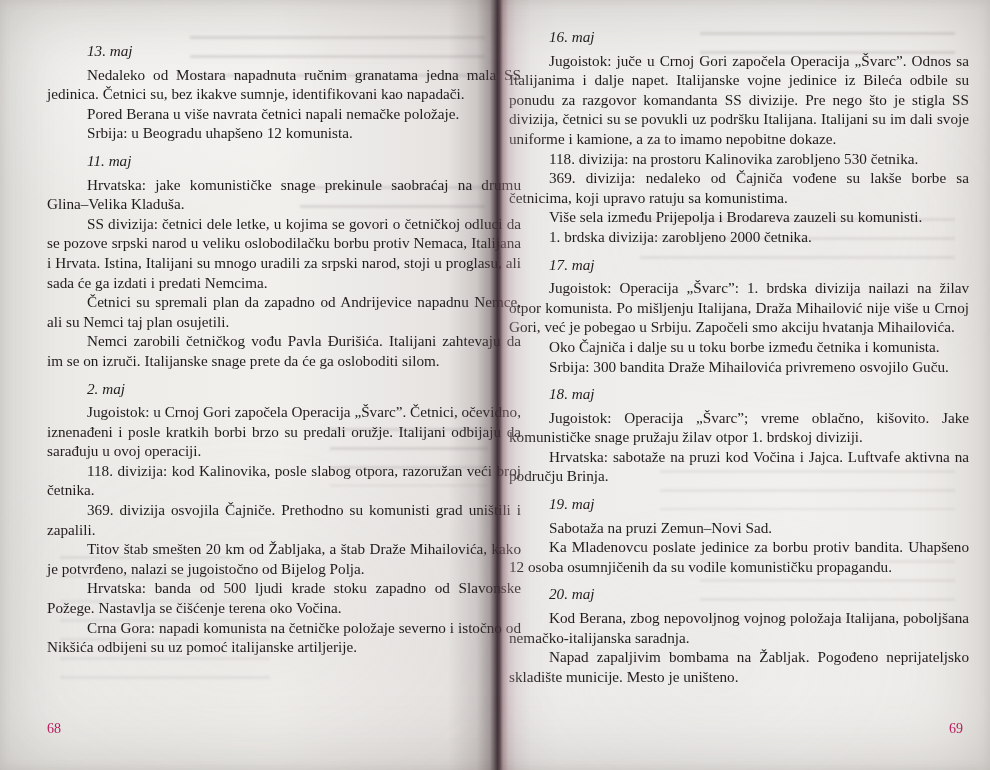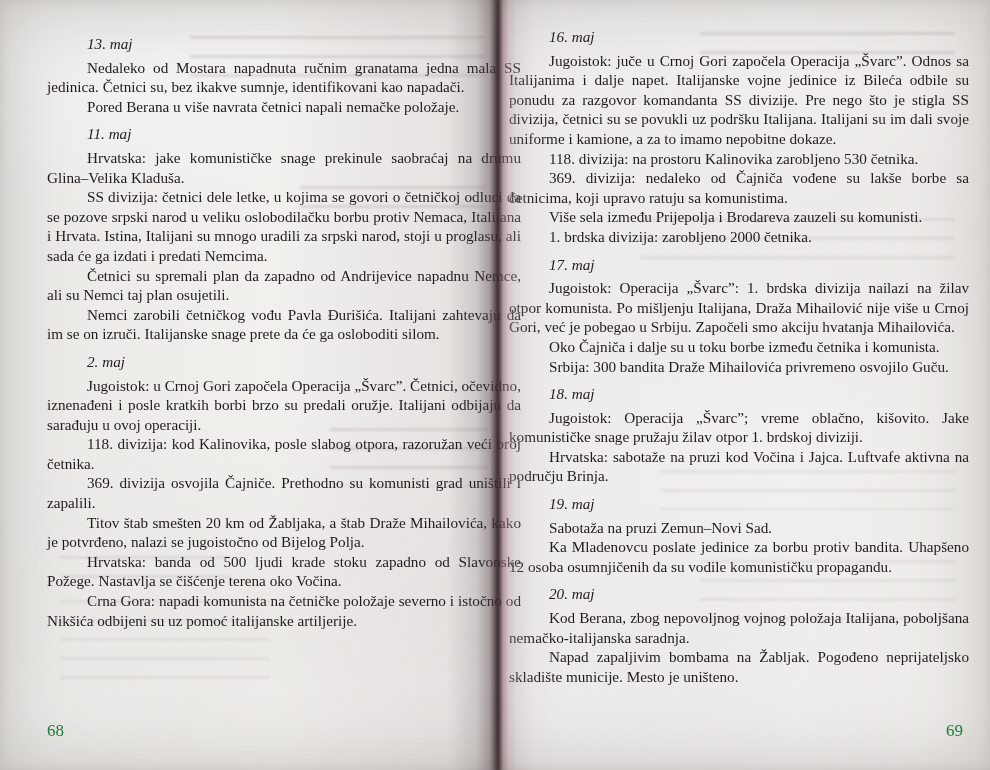--- a/index.html
+++ b/index.html
@@ -57,30 +57,30 @@
       rgba(112, 105, 108, 0.17) 0px, rgba(112, 105, 108, 0.17) 3px,
       rgba(112, 105, 108, 0)   3px, rgba(112, 105, 108, 0)   19px);
     filter: blur(1.3px);
   }
   
   .text-col {
     position: absolute; z-index: 4;
     font-size: 15.2px; line-height: 19.6px;
     color: #201b1c; text-align: justify;
   }
-  .text-left  { left: 47px;  top: 34px; width: 474px; }
+  .text-left  { left: 47px;  top: 41px; width: 474px; }
   .text-right { left: 509px; top: 27px; width: 460px; }
   .entry { margin: 0; }
   .date {
     font-style: italic; margin: 8px 0 4px; text-indent: 40px;
   }
   .entry:first-child .date { margin-top: 0; }
   .para { margin: 0; text-indent: 40px; }
   .pagenum {
-    position: absolute; z-index: 4; font-size: 17px; color: #15803d;
+    position: absolute; z-index: 4; font-size: 14px; color: #be185d;
   }
   .pagenum-left  { left: 47px;  top: 721px; }
   .pagenum-right { left: 509px; top: 721px; width: 454px; text-align: right; }
 </style>
 </head>
 <body>
 
 <div id="spread">
   <div class="page-left"></div>
   <div class="page-right"></div>
@@ -95,20 +95,21 @@
   <div class="ghost" style="left:640px; top:218px; width:315px; height:48px; opacity:.7;"></div>
   <div class="ghost" style="left:660px; top:470px; width:295px; height:40px; opacity:.6;"></div>
   <div class="ghost" style="left:700px; top:560px; width:255px; height:60px; opacity:.6;"></div>
 
   <div class="text-col text-left">
   <section class="entry">
     <p class="date">13. maj</p>
     <div>
           <p class="para">Nedaleko od Mostara napadnuta ručnim granatama jedna mala SS jedinica. Četnici su, bez ikakve sumnje, identifikovani kao napadači.</p>
           <p class="para">Pored Berana u više navrata četnici napali nemačke položaje.</p>
+          <p class="para">Srbija: u Beogradu uhapšeno 12 komunista.</p>
         </div>
   </section>
 
   <section class="entry">
     <p class="date">11. maj</p>
     <div>
           <p class="para">Hrvatska: jake komunističke snage prekinule saobraćaj na drumu Glina–Velika Kladuša.</p>
           <p class="para">SS divizija: četnici dele letke, u kojima se govori o četničkoj odluci da se pozove srpski narod u veliku oslobodilačku borbu protiv Nemaca, Italijana i Hrvata. Istina, Italijani su mnogo uradili za srpski narod, stoji u proglasu, ali sada će ga izdati i predati Nemcima.</p>
           <p class="para">Četnici su spremali plan da zapadno od Andrijevice napadnu Nemce, ali su Nemci taj plan osujetili.</p>
           <p class="para">Nemci zarobili četničkog vođu Pavla Đurišića. Italijani zahtevaju da im se on izruči. Italijanske snage prete da će ga osloboditi silom.</p>

